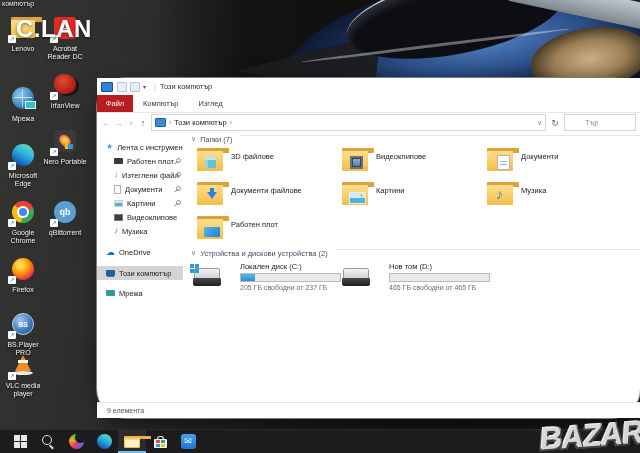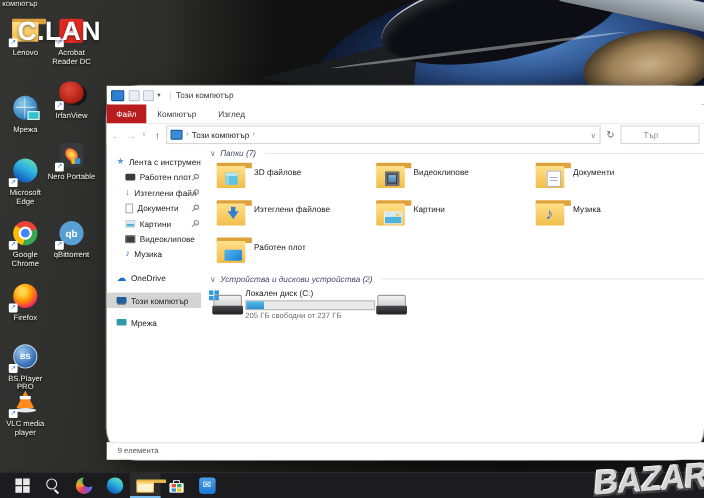--- a/index.html
+++ b/index.html
@@ -110,21 +110,21 @@
   .ni-note{color:#2f7fd6;font-size:8px;line-height:8px;}
   .ni-cloud{color:#1b72c4;font-size:9px;line-height:9px;}
   .ni-pc{width:9px;height:6px;background:#1e5f9e;border-radius:1px;box-shadow:0 2px 0 -1px #6a6a6a;}
   .ni-net{width:9px;height:6px;background:#2e9ba8;border-radius:1px;}
   .pin{position:absolute;right:3px;top:4px;width:6px;height:7px;}
   .pin::before{content:"";position:absolute;left:2px;top:0;width:3px;height:3px;border:1px solid #8f8f8f;border-radius:50%;}
   .pin::after{content:"";position:absolute;left:0;top:4px;width:5px;height:1px;background:#8f8f8f;transform:rotate(-35deg);}
 
   
   .mainpane{position:relative;flex:1;}
-  .ghead{position:absolute;left:8px;right:0;display:flex;align-items:center;gap:4px;font-style:italic;}
+  .ghead{position:absolute;left:8px;right:0;display:flex;align-items:flex-start;gap:4px;}
   .ghead .chev{color:#6a7794;font-size:7px;}
   .ghead .gtxt{font-size:7.5px;color:#454e66;white-space:nowrap;}
   .ghead .hline{flex:1;height:1px;background:#e6e6ec;margin-left:4px;}
   .tile{position:absolute;display:flex;align-items:flex-start;gap:8px;width:140px;height:28px;}
   .tile .tlbl{font-size:7.5px;color:#222;margin-top:4px;white-space:nowrap;}
   .folder26{position:relative;width:26px;height:24px;flex:0 0 auto;}
   .folder26 .tab{position:absolute;top:0;left:0;width:12px;height:5px;background:#dea23d;border-radius:1px 1px 0 0;}
   .folder26 .fbody{position:absolute;top:3px;left:0;width:26px;height:20px;background:linear-gradient(#ffe08a,#f1bd4a);border-radius:1px;}
   .ov{position:absolute;z-index:2;}
   .ov-cube{left:8px;top:9px;width:11px;height:11px;background:#5fc3e0;box-shadow:inset 0 3px 0 #b5e7f4,inset 3px 0 0 #8ed7ec;}
@@ -133,21 +133,21 @@
   .ov-screen{left:7px;top:11px;width:16px;height:10px;background:linear-gradient(135deg,#55b7ee,#1f7fd0);border-radius:1px;}
   .ov-film{left:8px;top:8px;width:13px;height:13px;background:#3e3e42;box-shadow:inset 0 0 0 2px #6f6f75;}
   .ov-film::after{content:"";position:absolute;left:3px;top:3px;width:7px;height:7px;background:linear-gradient(#86b7d8,#4a7fae);}
   .ov-photo{left:7px;top:10px;width:15px;height:10px;background:linear-gradient(#cfeaf6 45%,#4fb3d9 45%);border:1px solid #ececec;}
   .ov-photo::after{content:"";position:absolute;right:2px;top:1px;width:3px;height:3px;border-radius:50%;background:#f6c344;}
   .ov-doc{left:10px;top:7px;width:11px;height:13px;background:#fff;border:1px solid #b5b5b5;}
   .ov-doc::after{content:"";position:absolute;left:2px;top:3px;right:2px;bottom:2px;
     background:repeating-linear-gradient(#fff 0 2px,#9db7d1 2px 3px);}
   .ov-note{left:9px;top:5px;font-size:14px;line-height:14px;color:#2f7fd6;font-weight:700;}
 
-  .dtile{position:absolute;display:flex;gap:2px;width:148px;}
+  .dtile{position:absolute;display:flex;gap:19px;width:148px;}
   .drivebox{position:relative;width:28px;height:18px;margin-top:6px;flex:0 0 auto;}
   .drive-top{position:absolute;top:0;left:1px;right:1px;height:10px;background:linear-gradient(#f4f4f4,#cdcdcd);border:1px solid #9a9a9a;border-radius:2px;}
   .drive-front{position:absolute;bottom:0;left:0;right:0;height:8px;background:linear-gradient(#4a4a4e,#1f1f22);border-radius:1px 1px 2px 2px;}
   .winlogo{position:absolute;left:-3px;top:-4px;display:grid;grid-template-columns:4px 4px;grid-template-rows:4px 4px;gap:1px;z-index:3;}
   .winlogo span{background:#2f9ae0;}
   .dinfo{flex:1;}
   .dname{font-size:7.5px;color:#222;white-space:nowrap;}
   .usagebar{height:9px;border:1px solid #b9b9b9;background:#e9e9e9;margin-top:2px;box-sizing:border-box;}
   .usagefill{height:100%;background:linear-gradient(#54b7e8,#2b8fd0);}
   .dfree{font-size:7px;color:#6d6d6d;margin-top:2px;white-space:nowrap;}
@@ -386,21 +386,21 @@
               <span class="ov ov-cube"></span>
             </div>
           <span class="tlbl">3D файлове</span>
         </div>
         <div class="tile" style="left:14px;top:50px">
           <div class="folder26">
               <span class="tab"></span>
               <span class="fbody"></span>
               <span class="ov ov-down"></span>
             </div>
-          <span class="tlbl">Изтеглени файлове</span>
+          <span class="tlbl">Документи файлове</span>
         </div>
         <div class="tile" style="left:14px;top:84px">
           <div class="folder26">
               <span class="tab"></span>
               <span class="fbody"></span>
               <span class="ov ov-screen"></span>
             </div>
           <span class="tlbl">Работен плот</span>
         </div>
         <div class="tile" style="left:159px;top:16px">
@@ -459,20 +459,27 @@
               <div class="usagefill" style="width: 14%;"></div>
             </div>
             <div class="dfree">205 ГБ свободни от 237 ГБ</div>
           </div>
         </div>
         <div class="dtile" style="left:159px;top:130px">
           <div class="drivebox">
             <span class="drive-top"></span>
               <span class="drive-front"></span>
           </div>
+          <div class="dinfo">
+            <div class="dname">Нов том (D:)</div>
+            <div class="usagebar">
+              <div class="usagefill" style="width: 0%;"></div>
+            </div>
+            <div class="dfree">465 ГБ свободни от 465 ГБ</div>
+          </div>
         </div>
       </div>
     </div>
 
     <div class="statusbar">
       <span class="stxt">9 елемента</span>
     </div>
   </div>
 
   <div class="taskbar">

